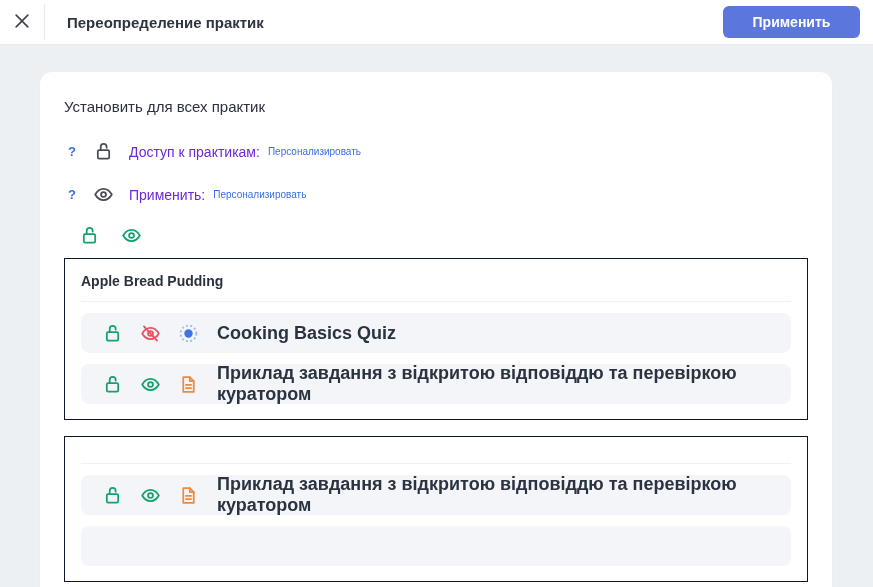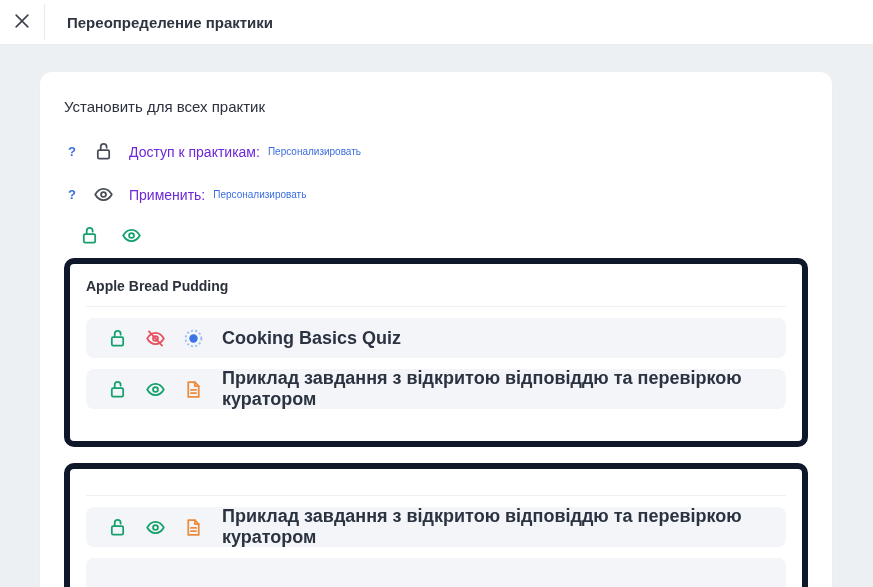--- a/index.html
+++ b/index.html
@@ -43,22 +43,22 @@
   .setting-link {
     margin-left:8px; font-size:10px; color:var(--link-blue,#3a6ee0);
     text-decoration:none; cursor:pointer;
   }
   .personalize-heading { margin-top:26px; }
   .bulk-icons { display:flex; align-items:center; gap:21px; margin-top:20px; padding-left:15px; }
   .bulk-icons .ic { cursor:pointer; display:flex; }
   
   .cards { margin-top:12px; }
   .practice-card {
-    border:6px solid #0f172a; border-radius:10px; background:#fff;
-    padding:14px 16px 32px 16px;
+    border:1px solid #0f172a; border-radius:0; background:#fff;
+    padding:14px 16px 15px 16px;
   }
   .practice-card + .practice-card { margin-top:16px; }
   .card-title { font-size:14px; font-weight:bold; color:#2b313d; }
   .card-divider { border:none; border-top:1px solid #eef0f3; margin-top:12px; }
   .activity-row {
     margin-top:11px; height:40px; background:#f3f5f9; border-radius:8px;
     display:flex; align-items:center; padding-left:21px;
   }
   .activity-row .ic { display:flex; align-items:center; margin-right:17px; cursor:pointer; }
   .activity-row .ic.type { margin-right:4px; cursor:default; }
@@ -69,21 +69,22 @@
 
 <div class="header">
   <button class="close-btn">
     <span>
       <svg width="20" height="20" viewBox="0 0 24 24" fill="none" stroke="#3f434c" stroke-width="2" stroke-linecap="round">
         <path d="M5 5 L19 19 M19 5 L5 19"></path>
       </svg>
     </span>
   </button>
   <div class="hdr-divider"></div>
-  <div class="hdr-title">Переопределение практики</div>
+  <div class="hdr-title">Переопределение практик</div>
+  <button class="apply-btn">Применить</button>
 </div>
 
 <div class="main">
   <div class="panel">
     <div class="section-heading">Установить для всех практик</div>
 
     <div id="settings-container">
   <div class="setting-row">
     <span class="help-q">?</span>
     <span class="ic">

